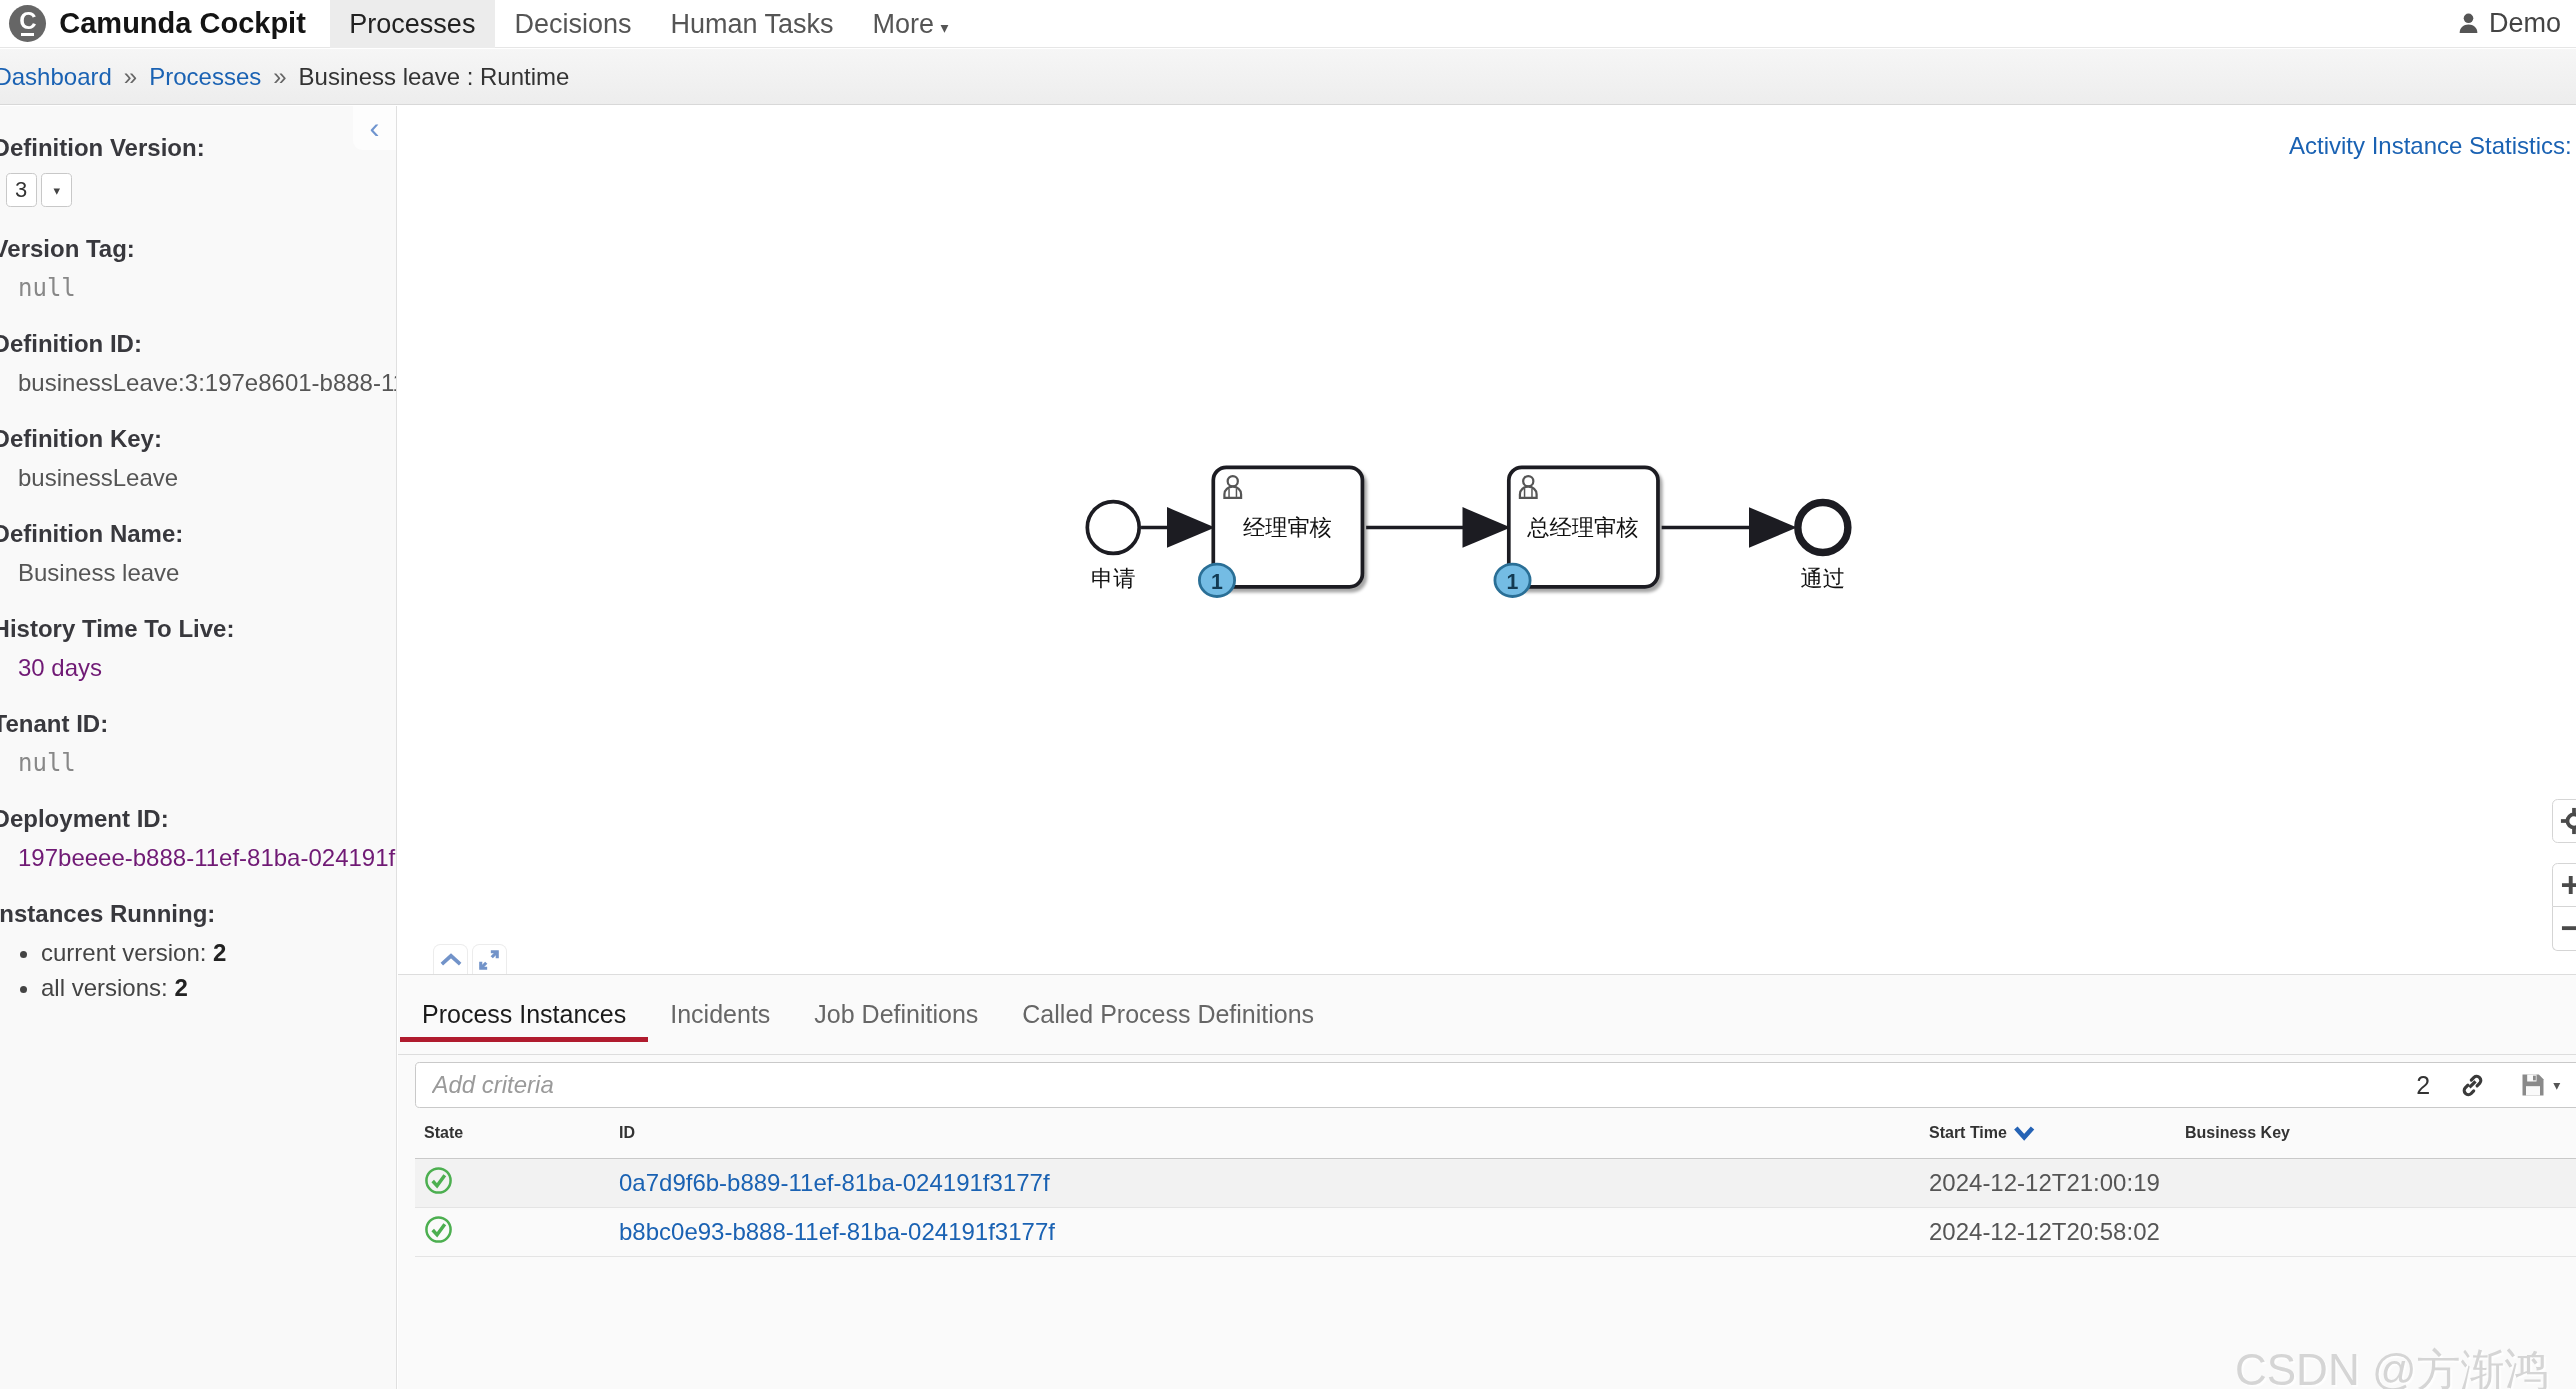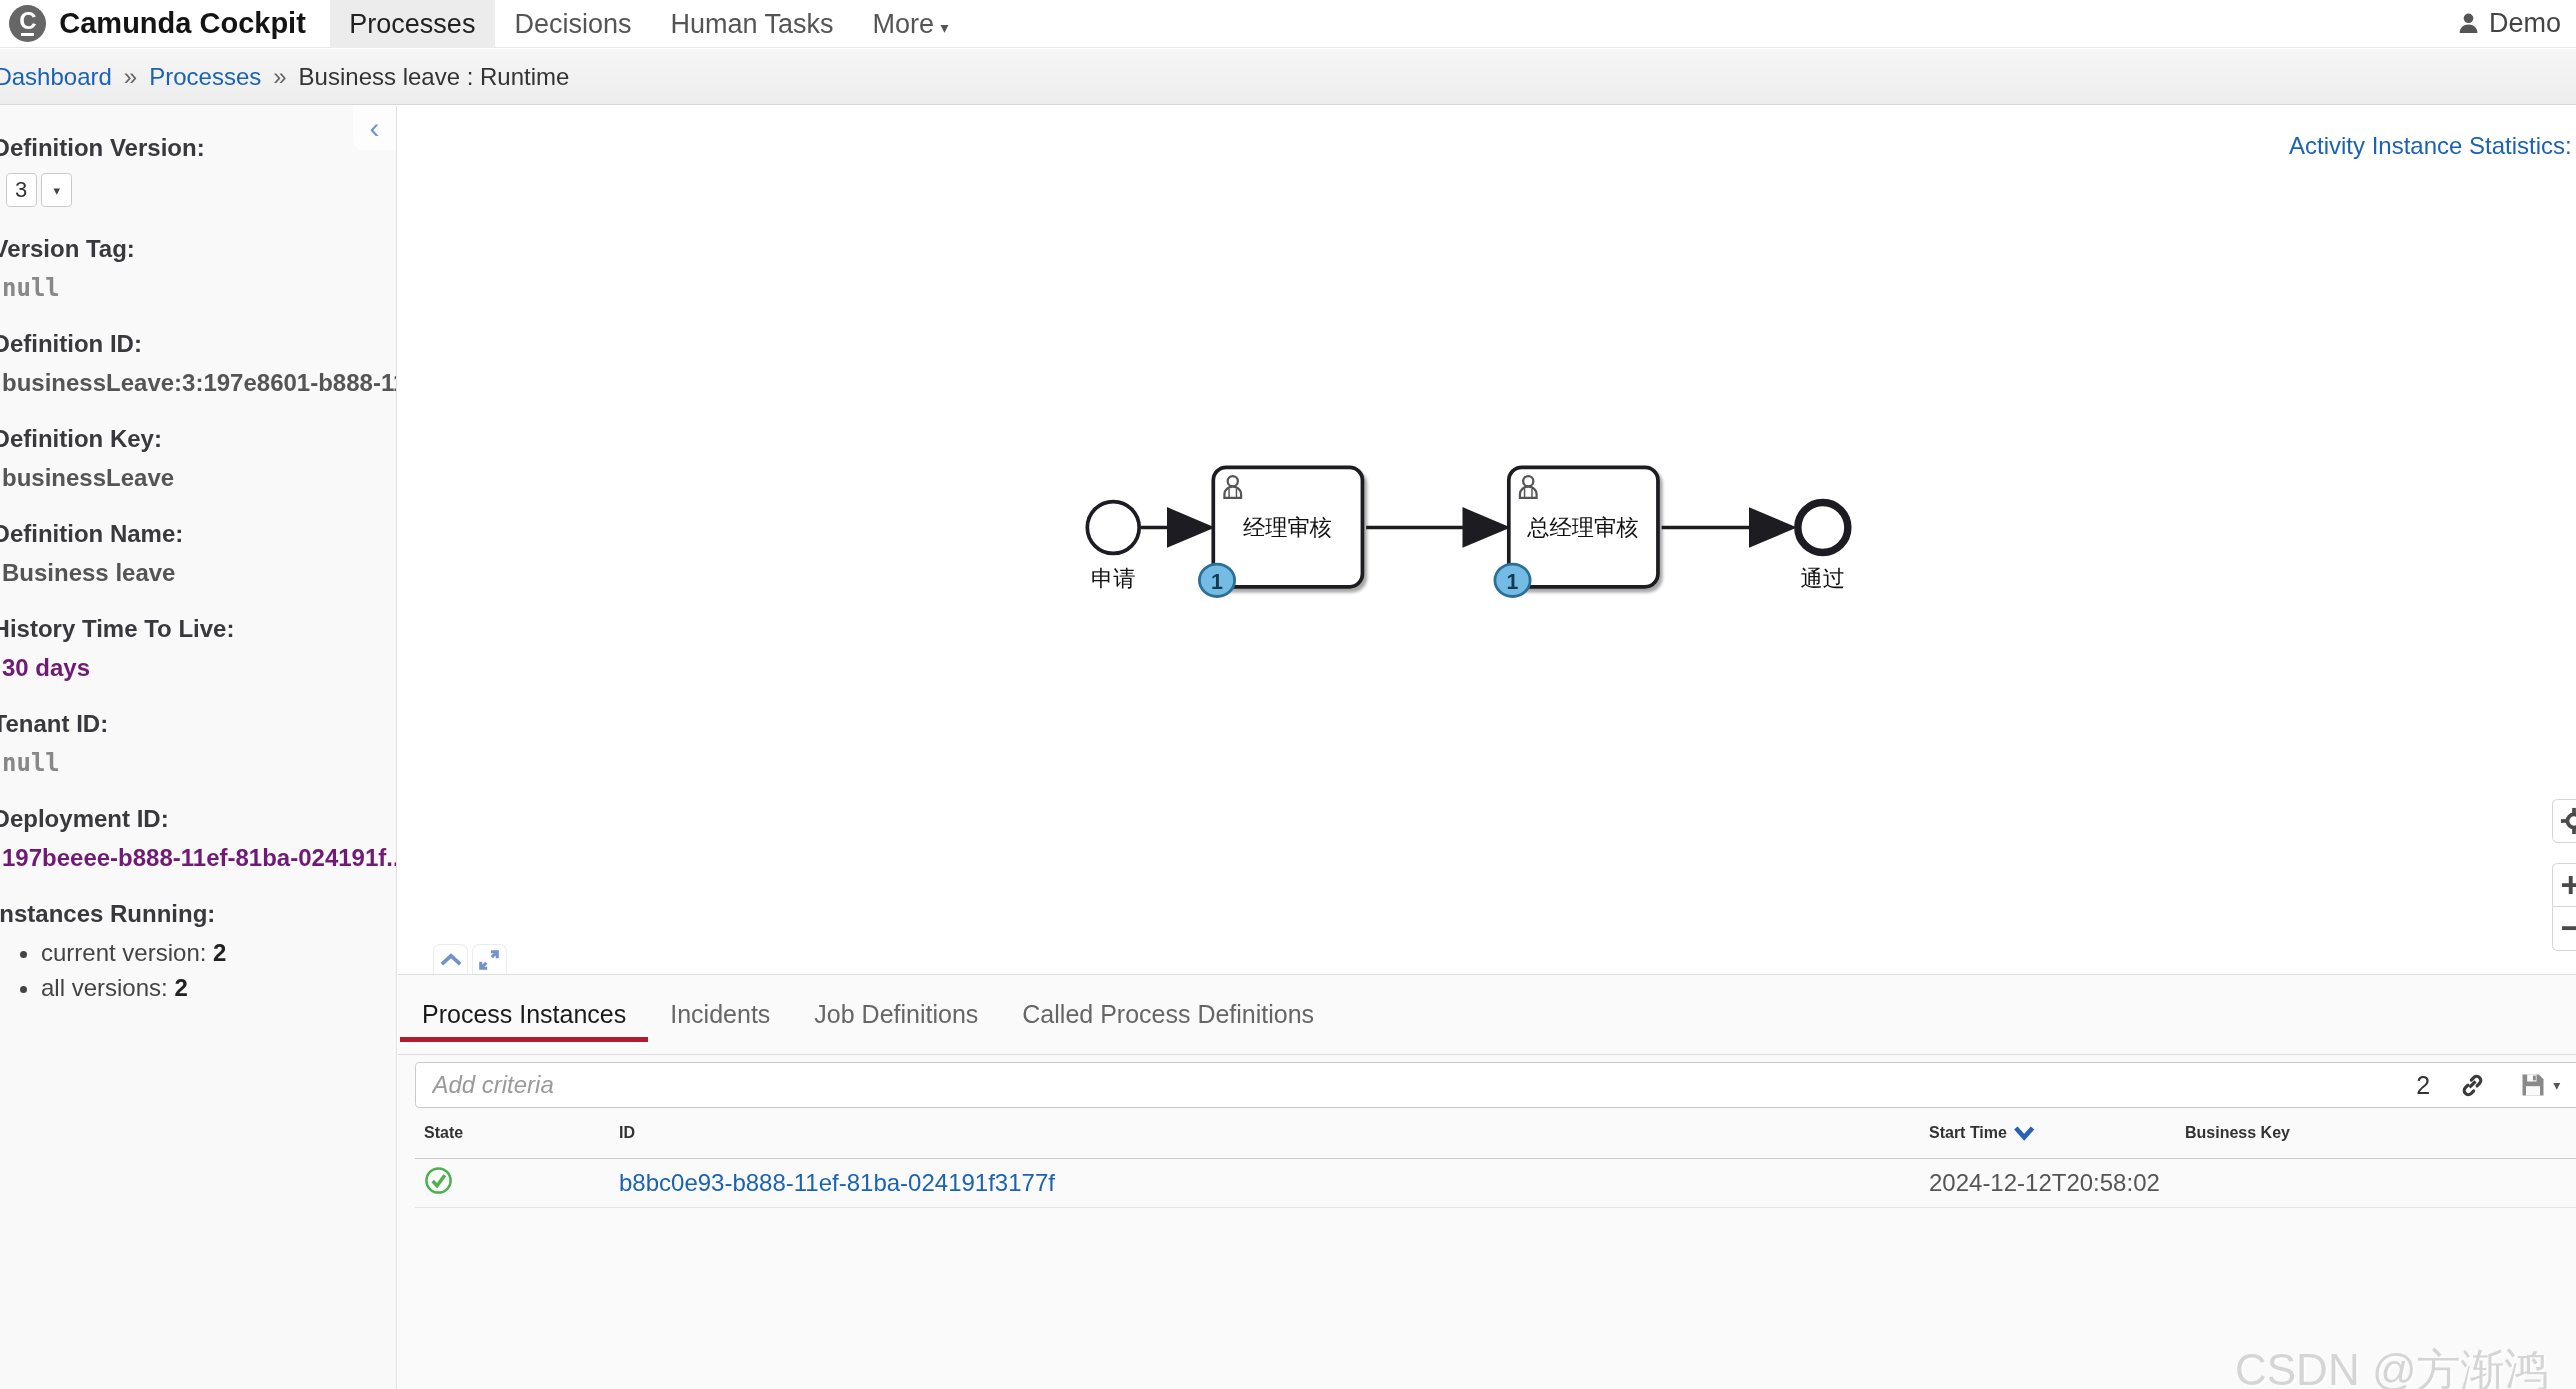--- a/index.html
+++ b/index.html
@@ -32,21 +32,21 @@
   .crumb-current { color:#333; }
 
   
   .sidebar { position:absolute; top:106px; left:0; bottom:0; width:397px; background:#f9f9f9;
              border-right:0.9px solid #e0e0e0; padding-top:15px; overflow:hidden; }
   .collapse-btn { position:absolute; top:0; right:0; width:43px; height:44px; background:#fdfdfd;
                   border-bottom-left-radius:9.3px; display:flex; align-items:center; justify-content:center;
                   color:#6f94cf; font-size:30px; cursor:pointer; }
   .f-label { font-weight:bold; font-size:24px; color:#38383d; margin:28px 0 11px -7.4px; white-space:nowrap; }
   .f-label.first { margin-top:13px; }
-  .f-value { font-size:24px; color:#555; margin-left:2px; white-space:nowrap;font-weight:bold; }
+  .f-value { font-size:24px; color:#555; margin-left:18px; white-space:nowrap; }
   .f-value.mono { font-family:"DejaVu Sans Mono","Liberation Mono",monospace; color:#888; }
   .f-value.link { color:#701a75; cursor:pointer; }
   .ver-row { display:flex; gap:4.6px; margin-left:5.6px; }
   .ver-box { min-width:31px; height:34px; background:#fff; border:0.9px solid #c8c8c8; border-radius:4.6px;
              display:flex; align-items:center; justify-content:center; font-size:22px; color:#333; }
   .ver-caret { font-size:13px; color:#444; }
   .inst-list { margin:3.7px 0 0 41px; }
   .inst-list li { font-size:24px; color:#444; margin-bottom:7.4px; }
   .inst-num { font-weight:bold; color:#222; }
 
@@ -303,20 +303,31 @@
         <span class="col-sort">
           <span>Start Time</span>
           <svg width="20.4" height="15" viewBox="0 0 22 16">
             <path d="M2,2 L11,12 L20,2" fill="none" stroke="#2563b5" stroke-width="5"></path>
           </svg>
         </span>
       </div>
       <div>Business Key</div>
     </div>
 
+    <div class="grid-row odd">
+      <div>
+        <svg width="29" height="29" viewBox="0 0 30 30">
+          <circle cx="15" cy="15" r="12.5" fill="none" stroke="#4caf50" stroke-width="2.6"></circle>
+          <path d="M9 15.5 l4.5 5 L21.5 9.5" fill="none" stroke="#4caf50" stroke-width="3.6"></path>
+        </svg>
+      </div>
+      <div class="row-id">0a7d9f6b-b889-11ef-81ba-024191f3177f</div>
+      <div class="row-time">2024-12-12T21:00:19</div>
+      <div></div>
+    </div>
 
     <div class="grid-row">
       <div>
         <svg width="29" height="29" viewBox="0 0 30 30">
           <circle cx="15" cy="15" r="12.5" fill="none" stroke="#4caf50" stroke-width="2.6"></circle>
           <path d="M9 15.5 l4.5 5 L21.5 9.5" fill="none" stroke="#4caf50" stroke-width="3.6"></path>
         </svg>
       </div>
       <div class="row-id">b8bc0e93-b888-11ef-81ba-024191f3177f</div>
       <div class="row-time">2024-12-12T20:58:02</div>

